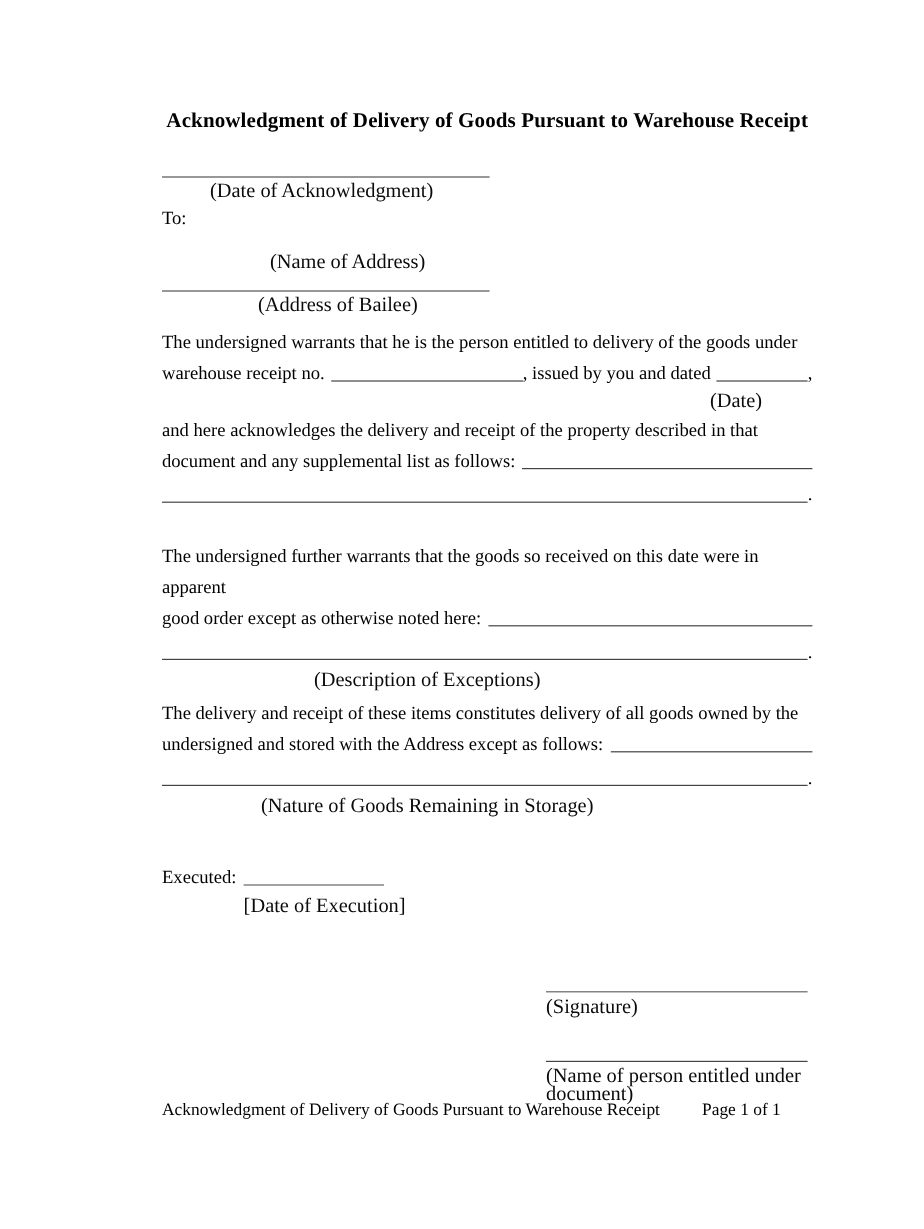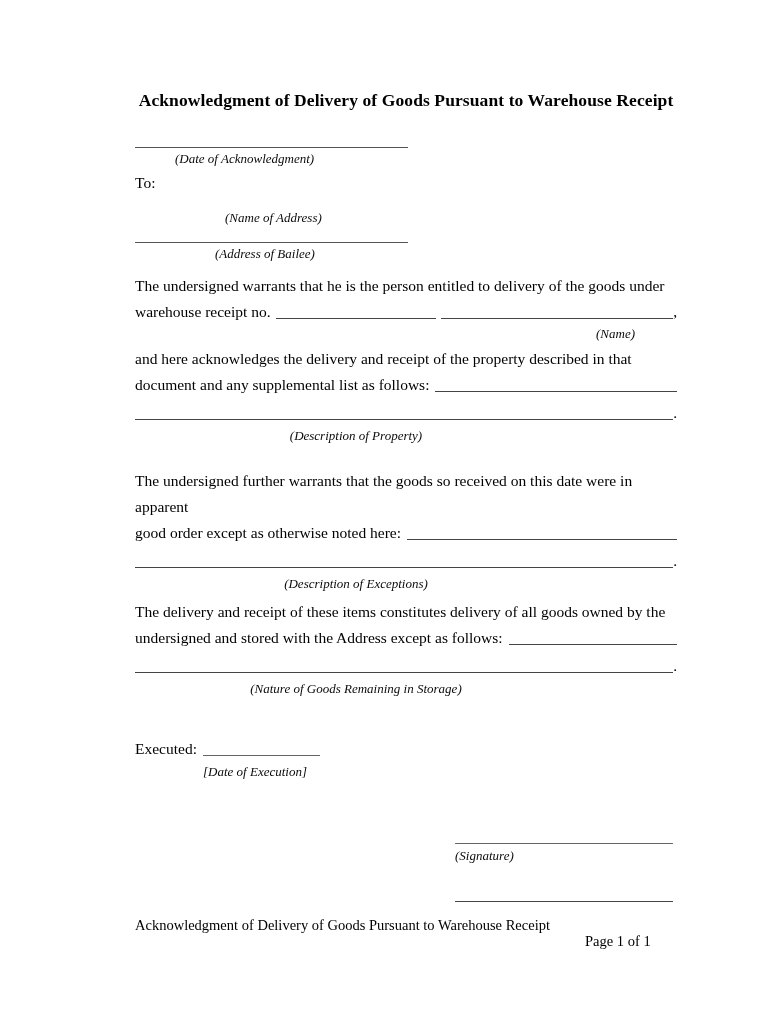--- a/index.html
+++ b/index.html
@@ -15,40 +15,40 @@
     position:absolute; left:135px; top:0; width:542px;
   }
   .title {
     margin-top:88px;
     font-size:17.5px; font-weight:bold;
     text-align:center; line-height:24px;
     letter-spacing:0.1px;
   }
   .body-text { font-size:15.5px; line-height:26px; }
   .caption {
-    font-size:13px; font-style:italic; line-height:15px; color:#0a0a0a;
+    font-size:17px; line-height:15px; color:#0a0a0a;
   }
   .blank-row {
     border-bottom:1.6px solid #555; height:16px;
   }
   .w-field { width:273px;flex-direction:column; }
   .flex-line { display:flex; align-items:baseline; }
   .blank {
     display:inline-block; height:14px;
     border-bottom:1.6px solid #444;
     position:relative; top:2px;
   }
   .blank-grow { flex:1 1 auto; }
   .caption-center { text-align:center; padding-right:100px; }
   .caption-right { text-align:right; padding-right:42px; }
   .footer {
     position:absolute; top:916px; left:135px; width:542px;
     font-size:14.5px; line-height:18px;
   }
-  .footer-page { position:absolute; left:450px; top:16px; }
+  .footer-page { position:absolute; left:450px; top:0; }
   .sig-block { margin-left:320px; width:218px; }
   .sig-line { border-bottom:1.6px solid #666; height:16px; }
 </style>
 </head>
 <body>
 
 <div class="page">
   <div class="content">
 
     <div class="title">Acknowledgment of Delivery of Goods Pursuant to Warehouse Receipt</div>
@@ -63,38 +63,38 @@
     <div class="caption" style="margin-top:2px; padding-left:90px;">(Name of Address)</div>
 
     <div class="blank-row w-field" style="margin-top:1px;"></div>
     <div class="caption" style="margin-top:3px; padding-left:80px;">(Address of Bailee)</div>
 
     <div class="body-text" style="margin-top:12px;">
       <div>The undersigned warrants that he is the person entitled to delivery of the goods under</div>
       <div class="flex-line">
         <span>warehouse receipt no.</span>
         <span class="blank" style="width:160px; margin-left:5px;"></span>
+        <span>, issued by you and dated</span>
         <span class="blank blank-grow" style="margin-left:5px;"></span>
         <span>,</span>
       </div>
     </div>
-    <div class="caption caption-right" style="margin-top:1px;">(Name)</div>
+    <div class="caption caption-right" style="margin-top:1px;">(Date)</div>
 
     <div class="body-text" style="margin-top:5px;">
       <div>and here acknowledges the delivery and receipt of the property described in that</div>
       <div class="flex-line">
         <span>document and any supplemental list as follows:</span>
         <span class="blank blank-grow" style="margin-left:6px;"></span>
       </div>
     </div>
     <div class="flex-line body-text" style="margin-top:2px;">
       <span class="blank blank-grow" style="margin-left:0;"></span>
       <span>.</span>
     </div>
-    <div class="caption caption-center" style="margin-top:2px;">(Description of Property)</div>
 
     <div class="body-text" style="margin-top:25px;">
       <div>The undersigned further warrants that the goods so received on this date were in apparent</div>
       <div class="flex-line">
         <span>good order except as otherwise noted here:</span>
         <span class="blank blank-grow" style="margin-left:6px;"></span>
       </div>
     </div>
     <div class="flex-line body-text" style="margin-top:2px;">
       <span class="blank blank-grow"></span>
@@ -118,20 +118,21 @@
     <div class="flex-line body-text" style="margin-top:40px; width:185px;">
       <span>Executed:</span>
       <span class="blank blank-grow" style="margin-left:6px; border-color:#666;"></span>
     </div>
     <div class="caption" style="margin-top:2px; padding-left:68px;">[Date of Execution]</div>
 
     <div class="sig-block" style="margin-top:48px;">
       <div class="sig-line"></div>
       <div class="caption" style="margin-top:4px;">(Signature)</div>
       <div class="sig-line" style="margin-top:22px; border-color:#444;"></div>
+      <div class="caption" style="margin-top:4px;">(Name of person entitled under document)</div>
     </div>
 
   </div>
 
   <div class="footer">
     <span>Acknowledgment of Delivery of Goods Pursuant to Warehouse Receipt</span>
     <span class="footer-page">Page 1 of 1</span>
   </div>
 </div>
 

